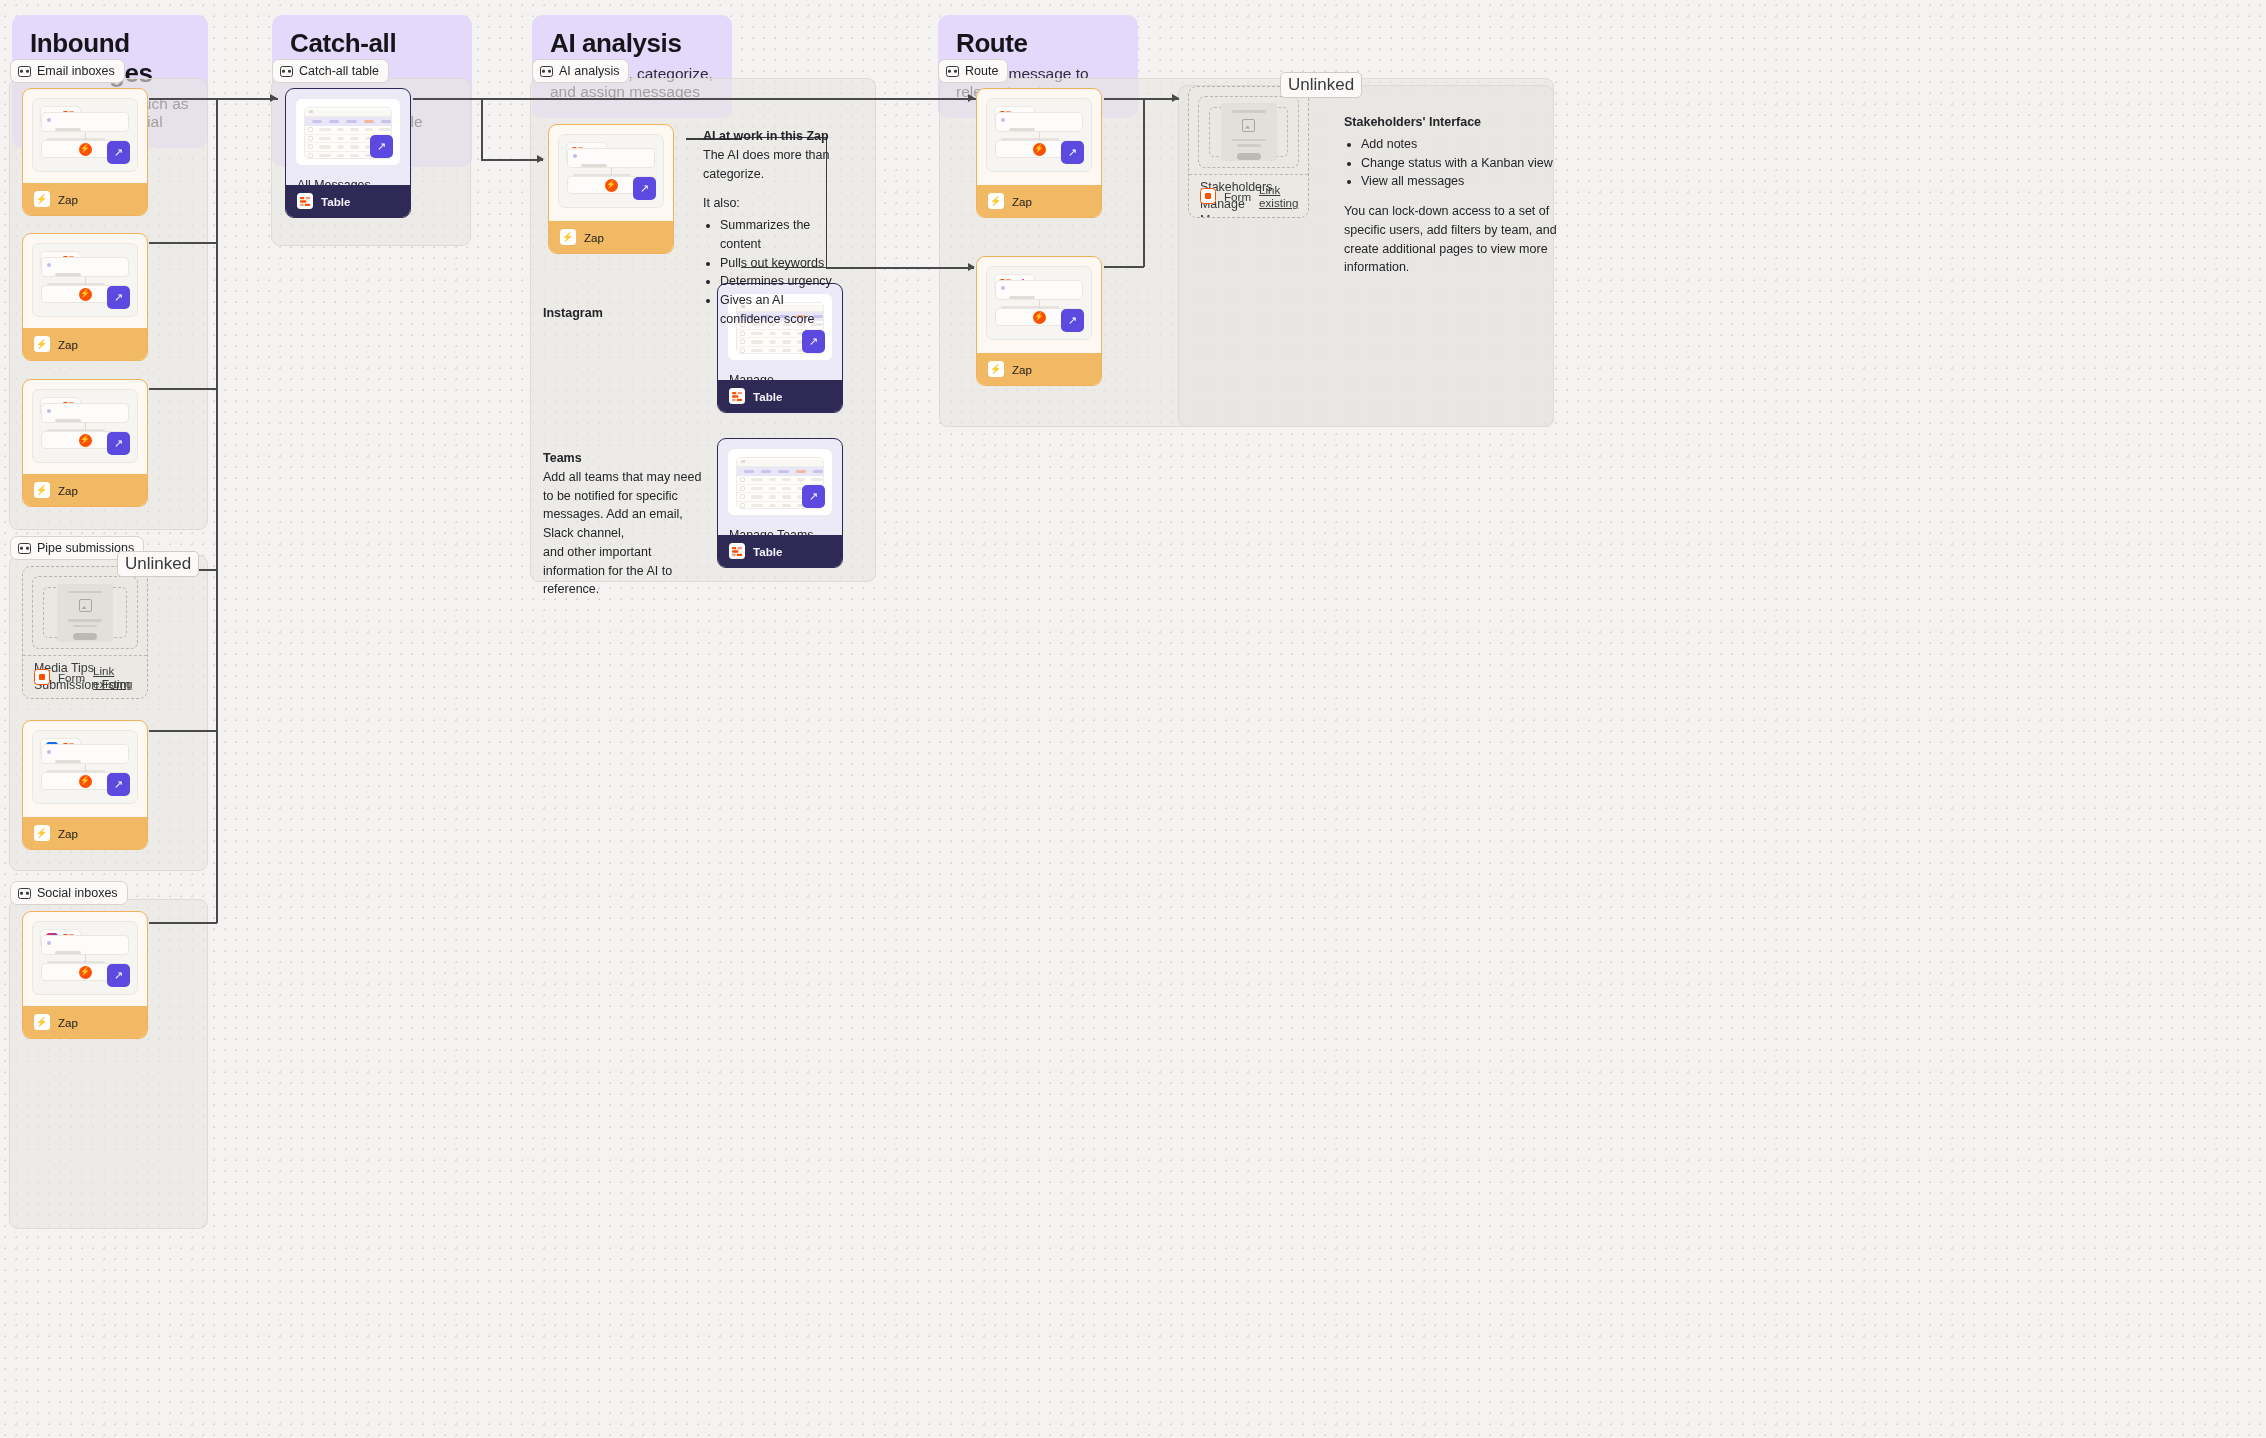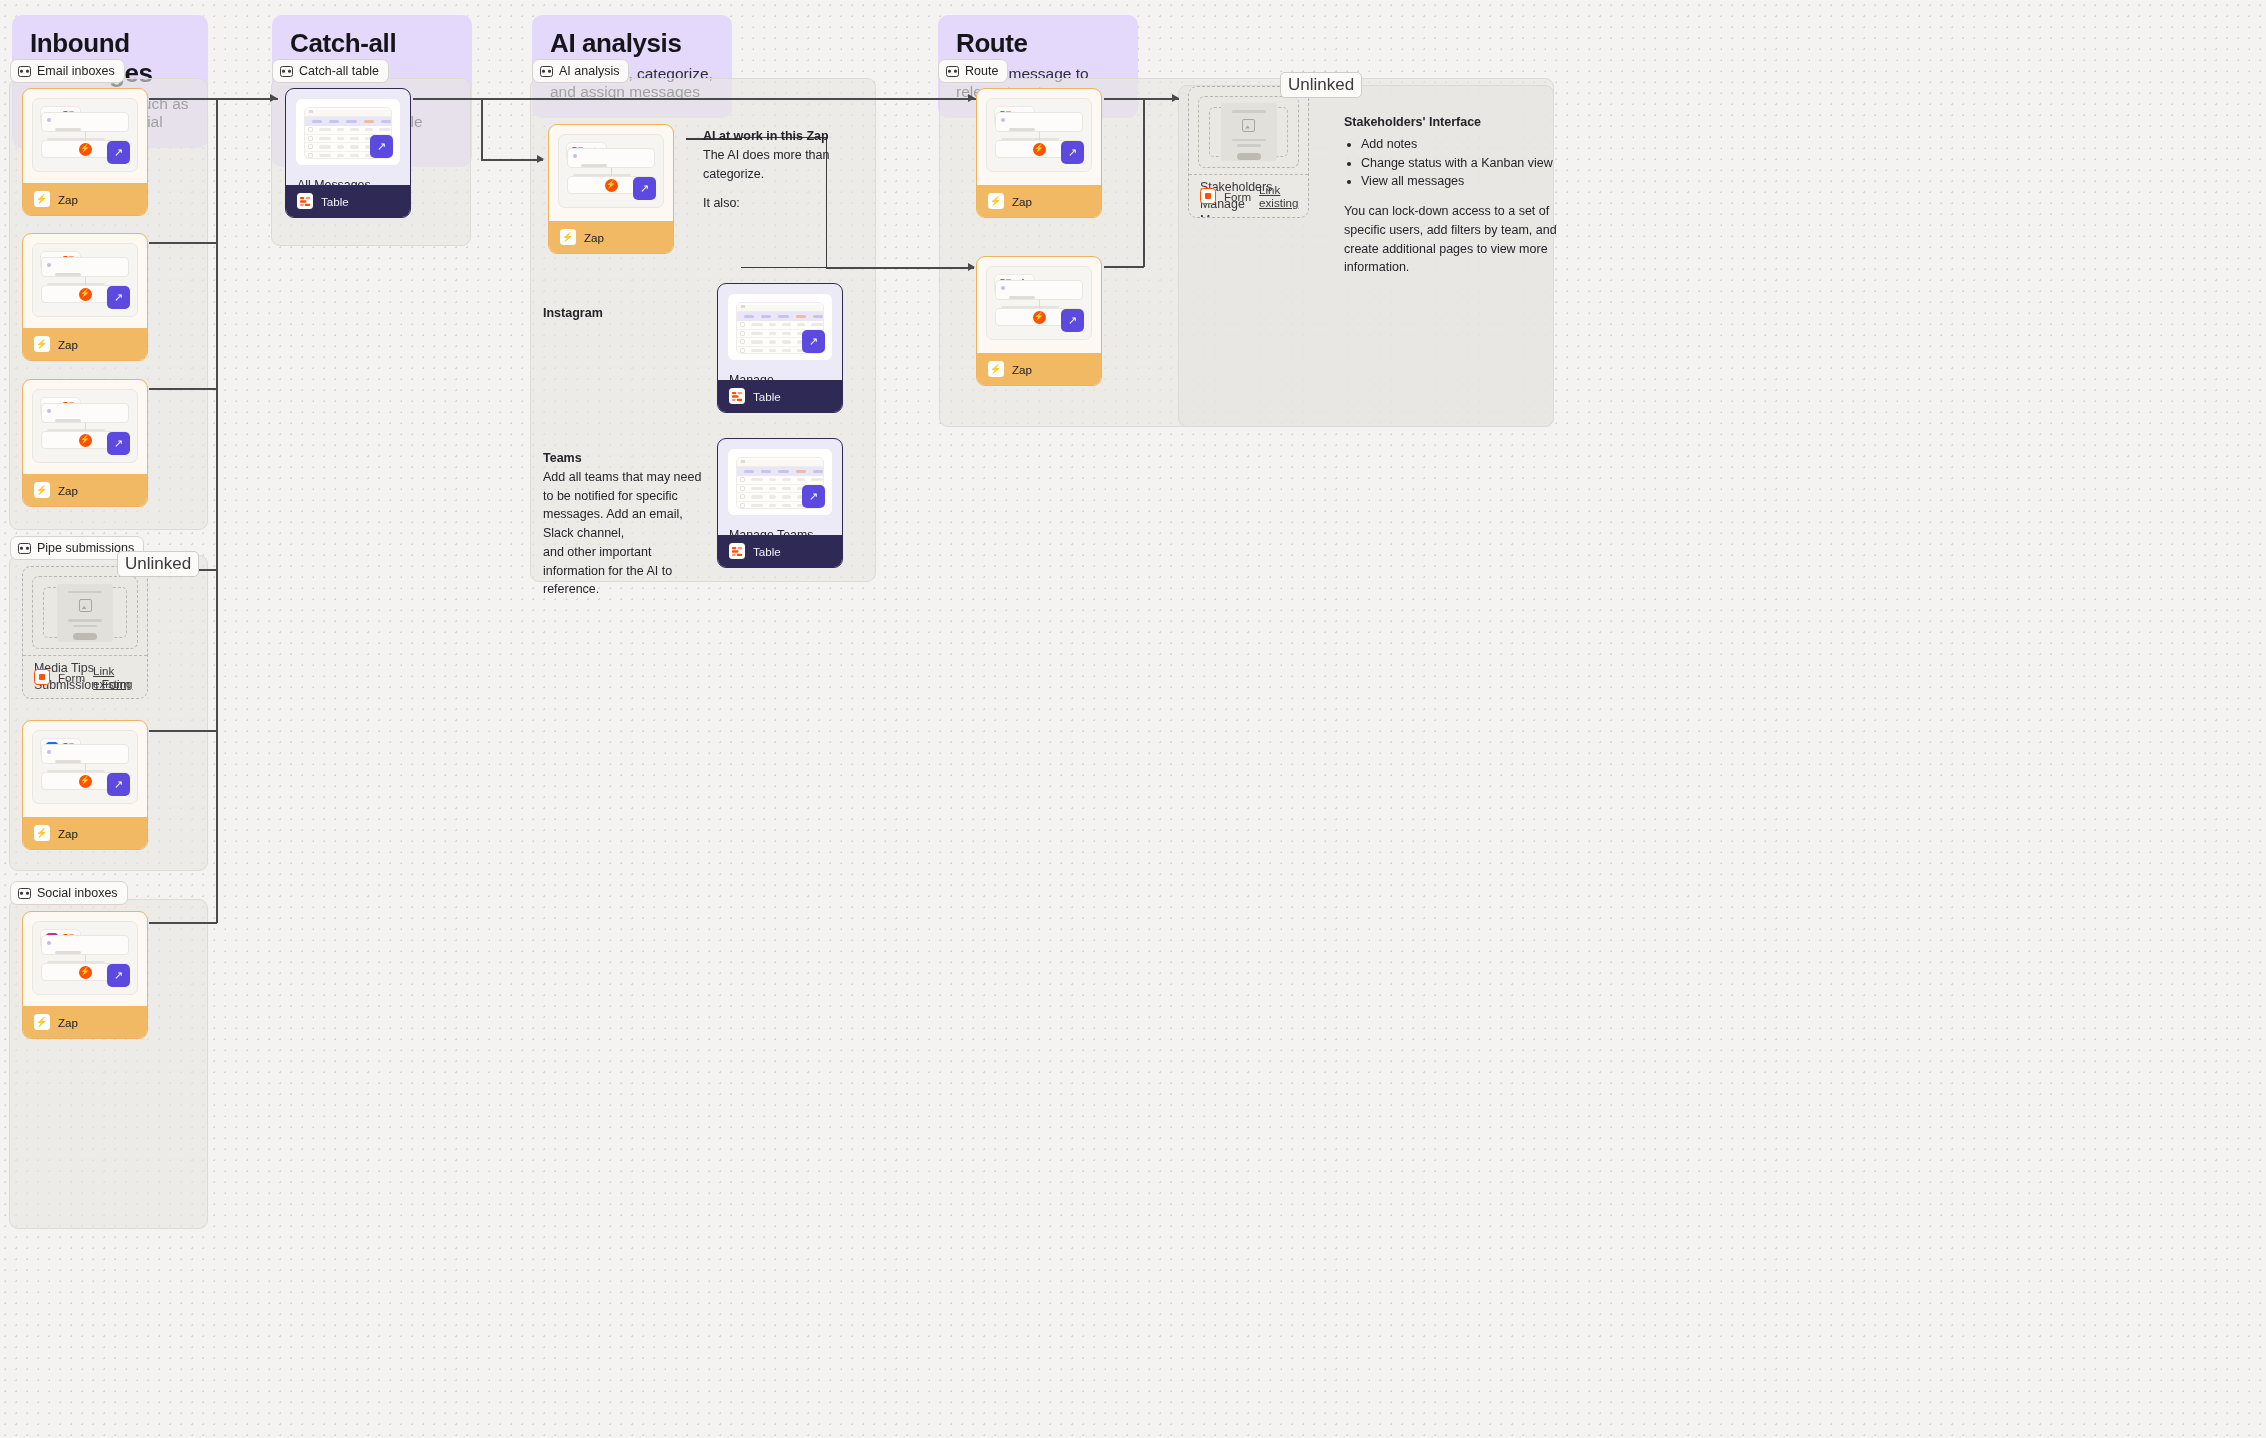--- a/index.html
+++ b/index.html
@@ -135,21 +135,21 @@
 
   .node-title { padding:2px 11px 0 11px; font-size:12.4px; line-height:1.35; color:#26262a; }
   .node.form .node-title { color:#38383b; }
 
   .node-foot {
     position:absolute; left:0; right:0; bottom:0;
     display:flex; align-items:center; gap:8px;
     padding:8px 11px; font-size:11.6px;
   }
   .node.zap  .node-foot { background:#f2b964; color:#20201f; }
-  .node.tbl  .node-foot { background:#2e2a55; color:#f3f1fb; }
+  .node.tbl  .node-foot { background:#2e2a55; color:#f3f1fb;font-weight:bold; }
   .node.form .node-foot { background:transparent; color:#3a3a3d; border-top:1px dashed #bcb8b1; }
   .foot-ico { width:16px; height:16px; border-radius:3.5px; background:#fff; display:flex; align-items:center; justify-content:center; flex:none; }
   .foot-ico.z:after { content:"\26A1"; font-size:9px; color:#ff4f00; }
   .link-existing { text-decoration:underline; }
 
   
   .ztbl { display:block; }
 
   
   .anno { position:absolute; font-size:12.5px; line-height:1.5; color:#24242a; }
@@ -759,20 +759,26 @@
     </div>
   </div>
 
   <div class="anno-lead" style="left:686px; top:138px; width:56px;"></div>
   <div class="anno-bracket" style="left:741px; top:137px; width:86px; height:131px;"></div>
   <div class="anno" style="left:703px; top:127px; width:132px;">
     <b>AI at work in this Zap</b>
     <div>The AI does more than categorize.</div>
     <div class="gap"></div>
     <div>It also:</div>
+    <ul>
+      <li>Summarizes the content</li>
+      <li>Pulls out keywords</li>
+      <li>Determines urgency</li>
+      <li>Gives an AI confidence score</li>
+    </ul>
   </div>
 
   <div class="anno" style="left:543px; top:304px; width:160px;">
     <b>Instagram</b>
   </div>
 
   <div class="anno" style="left:1344px; top:113px; width:215px;">
     <b>Stakeholders' Interface</b>
     <ul>
       <li>Add notes</li>

